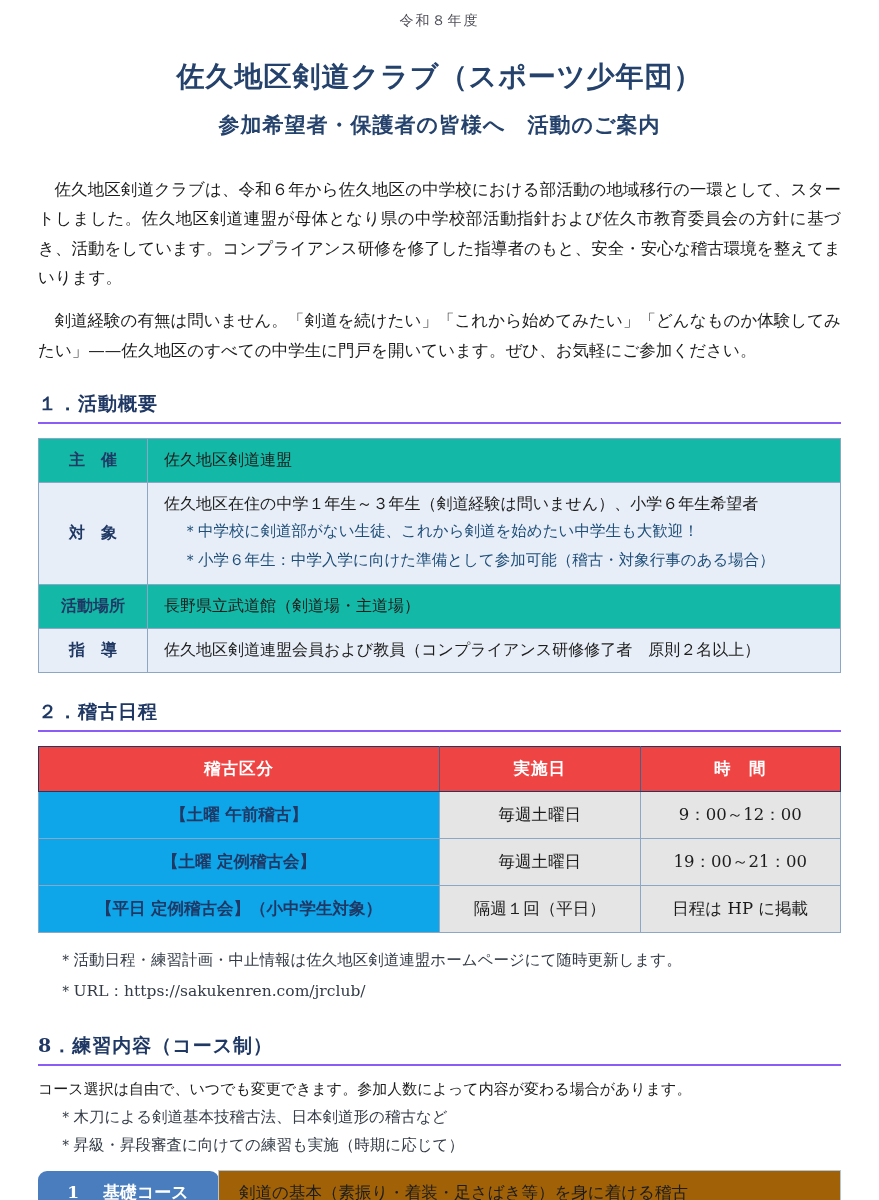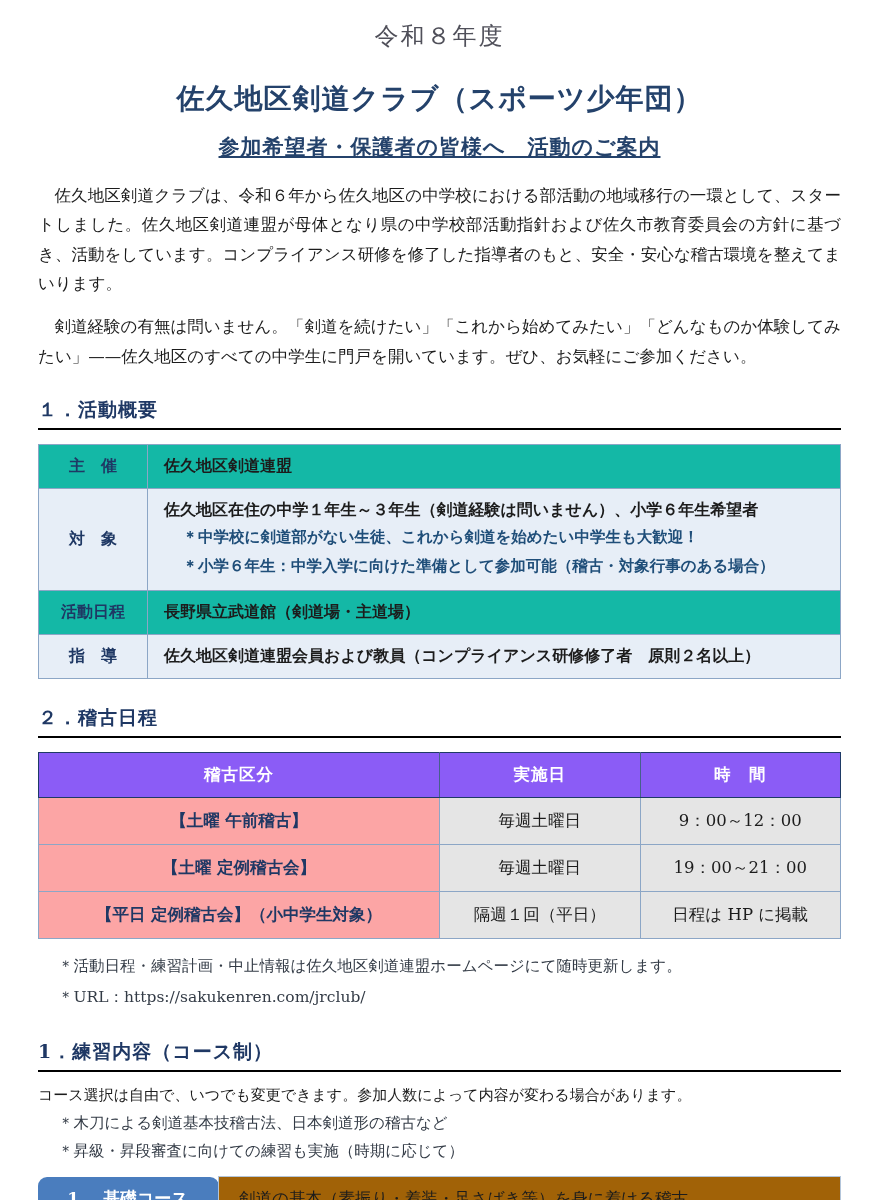--- a/index.html
+++ b/index.html
@@ -15,75 +15,73 @@
     color: #1c1c1c;
   }
   .page {
     padding: 12px 38px 0 38px;
     box-sizing: border-box;
   }
 
   
   .year {
     text-align: center;
-    font-size: 24px;
+    font-size: 14px;
     color: #50505a;
-    margin-top: 8px;
+    margin-top: 0;
     letter-spacing: 2px;
   }
   .title {
     text-align: center;
     font-size: 28px;
     font-weight: bold;
     color: #24426b;
     margin-top: 28px;
     letter-spacing: 1px;
   }
   .subtitle {
     text-align: center;
     font-size: 21px;
     font-weight: bold;
     color: #24426b;
     margin-top: 15px;
-    margin-bottom: 20px;
-    letter-spacing: 1px;
-    text-decoration: underline;
+    margin-bottom: 36px;
+    letter-spacing: 1px;
   }
 
   
   .para {
     font-size: 16.5px;
     line-height: 1.78;
     text-indent: 1em;
     margin: 8px 0 14px 0;
     text-align: justify;
   }
 
   
   .section-heading {
     font-size: 19px;
     font-weight: bold;
     color: #1f3864;
-    border-bottom: 2px solid #000000;
+    border-bottom: 2px solid #8b5cf6;
     padding-bottom: 5px;
     margin: 26px 0 14px 0;
     letter-spacing: 1px;
   }
 
   
   table.overview {
     width: 100%;
     border-collapse: collapse;
     font-size: 16px;
   }
   table.overview td {
     border: 1px solid #8ca6c6;
     padding: 11px 16px;
     vertical-align: middle;
-    font-weight: bold;
   }
   table.overview td.label-cell {
     width: 96px;
     text-align: center;
     color: #1f3864;
     font-weight: bold;
     padding-left: 6px;
     padding-right: 6px;
   }
   table.overview tr.row-even { background: #14b8a6; }
@@ -97,36 +95,36 @@
   }
 
   
   table.schedule {
     width: 100%;
     border-collapse: collapse;
     margin-top: 4px;
     font-size: 16.5px;
   }
   table.schedule th {
-    background: #8b5cf6;
+    background: #ef4444;
     color: #ffffff;
     font-weight: bold;
     padding: 11px 6px;
     border: 1px solid #1e3a66;
     border-right: 1px solid #46608a;
     letter-spacing: 1px;
   }
   table.schedule th:last-child { border-right: 1px solid #1e3a66; }
   table.schedule td {
     border: 1px solid #8ca6c6;
     padding: 12px 6px;
     text-align: center;
   }
   table.schedule td.kubun {
-    background: #fca5a5;
+    background: #0ea5e9;
     color: #1f3864;
     font-weight: bold;
   }
   table.schedule td.plain { background: #e5e5e5; }
   .col-kubun { width: 50%; }
   .col-day   { width: 25%; }
   .col-time  { width: 25%; }
 
   
   .notes {
@@ -190,21 +188,21 @@
       </tr>
       <tr class="row-odd">
         <td class="label-cell">対　象</td>
         <td>
           <div>佐久地区在住の中学１年生～３年生（剣道経験は問いません）、小学６年生希望者</div>
           <div class="cell-note">＊中学校に剣道部がない生徒、これから剣道を始めたい中学生も大歓迎！</div>
           <div class="cell-note">＊小学６年生：中学入学に向けた準備として参加可能（稽古・対象行事のある場合）</div>
         </td>
       </tr>
       <tr class="row-even">
-        <td class="label-cell">活動日程</td>
+        <td class="label-cell">活動場所</td>
         <td>長野県立武道館（剣道場・主道場）</td>
       </tr>
       <tr class="row-odd">
         <td class="label-cell">指　導</td>
         <td>佐久地区剣道連盟会員および教員（コンプライアンス研修修了者　原則２名以上）</td>
       </tr>
     </tbody>
   </table>
 
   <div class="section-heading">２．稽古日程</div>
@@ -232,21 +230,21 @@
         <td class="plain">隔週１回（平日）</td>
         <td class="plain">日程は HP に掲載</td>
       </tr>
     </tbody>
   </table>
   <div class="notes">
     <div>＊活動日程・練習計画・中止情報は佐久地区剣道連盟ホームページにて随時更新します。</div>
     <div>＊URL：https://sakukenren.com/jrclub/</div>
   </div>
 
-  <div class="section-heading">1．練習内容（コース制）</div>
+  <div class="section-heading">8．練習内容（コース制）</div>
   <div class="lead">コース選択は自由で、いつでも変更できます。参加人数によって内容が変わる場合があります。</div>
   <div class="notes tight">
     <div>＊木刀による剣道基本技稽古法、日本剣道形の稽古など</div>
     <div>＊昇級・昇段審査に向けての練習も実施（時期に応じて）</div>
   </div>
 
   <table class="courses">
     <tbody>
       <tr>
         <td class="course-badge" style="background-color: rgb(74, 125, 190); border-radius: 9px;">

